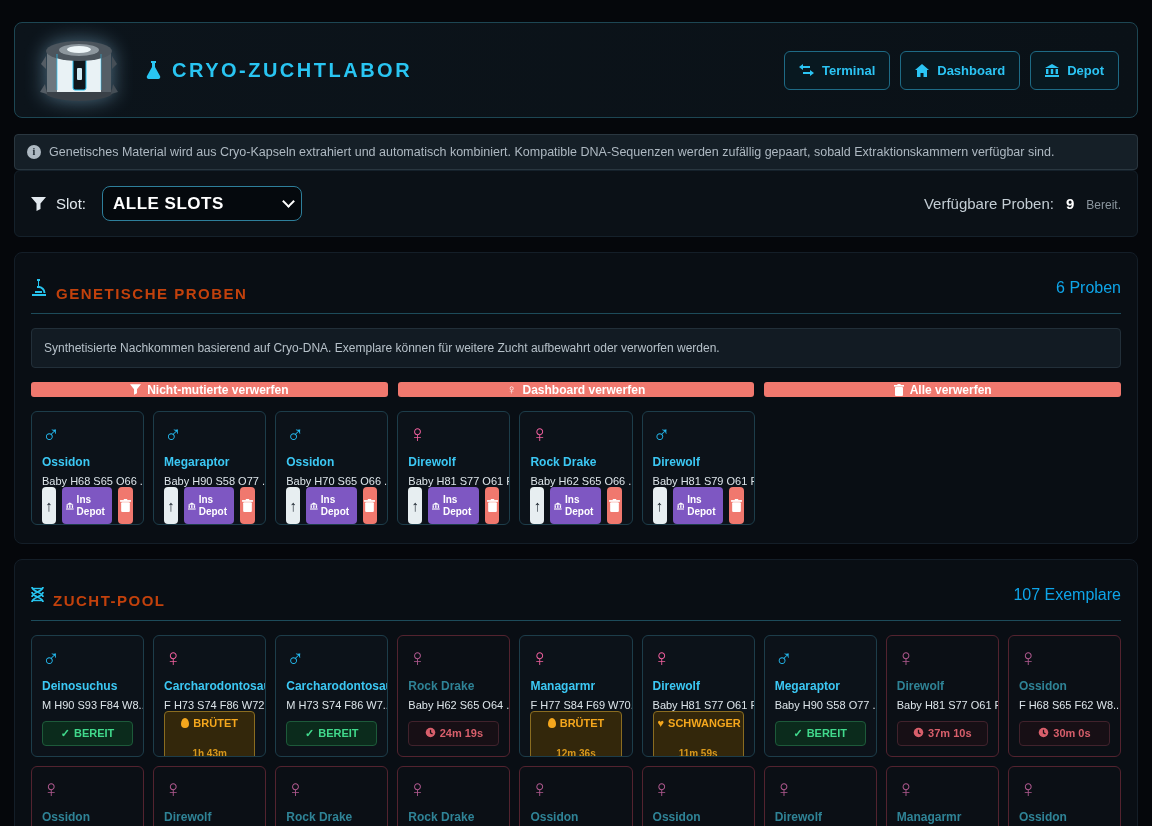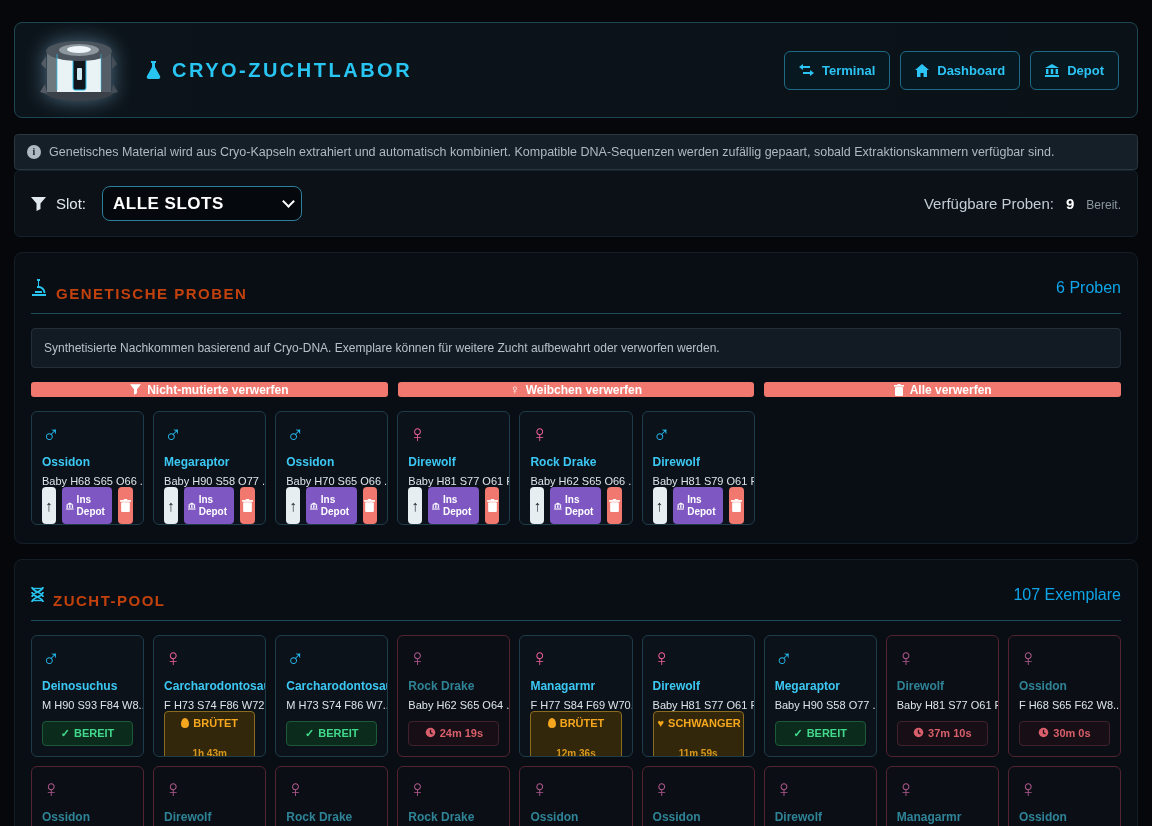--- a/index.html
+++ b/index.html
@@ -189,21 +189,21 @@
 
     <div class="action-row">
       <button class="danger-btn">
         <svg width="11" height="11" viewBox="0 0 15 14">
             <path d="M0 0 H15 L9.5 6.5 V12 L5.5 14 V6.5 Z" fill="#fff"></path>
           </svg>
         <span>Nicht-mutierte verwerfen</span>
       </button>
       <button class="danger-btn">
         <span style="font-size:13px;">♀</span>
-        <span>Weibchen verwerfen</span>
+        <span>Dashboard verwerfen</span>
       </button>
       <button class="danger-btn">
         <svg width="10" height="12" viewBox="0 0 10 12">
             <rect x="1" y="3" width="8" height="9" rx="1" fill="#fff"></rect>
             <rect x="0" y="1" width="10" height="1.6" fill="#fff"></rect>
             <rect x="3.4" y="0" width="3.2" height="1.4" fill="#fff"></rect>
           </svg>
         <span>Alle verwerfen</span>
       </button>
     </div>

